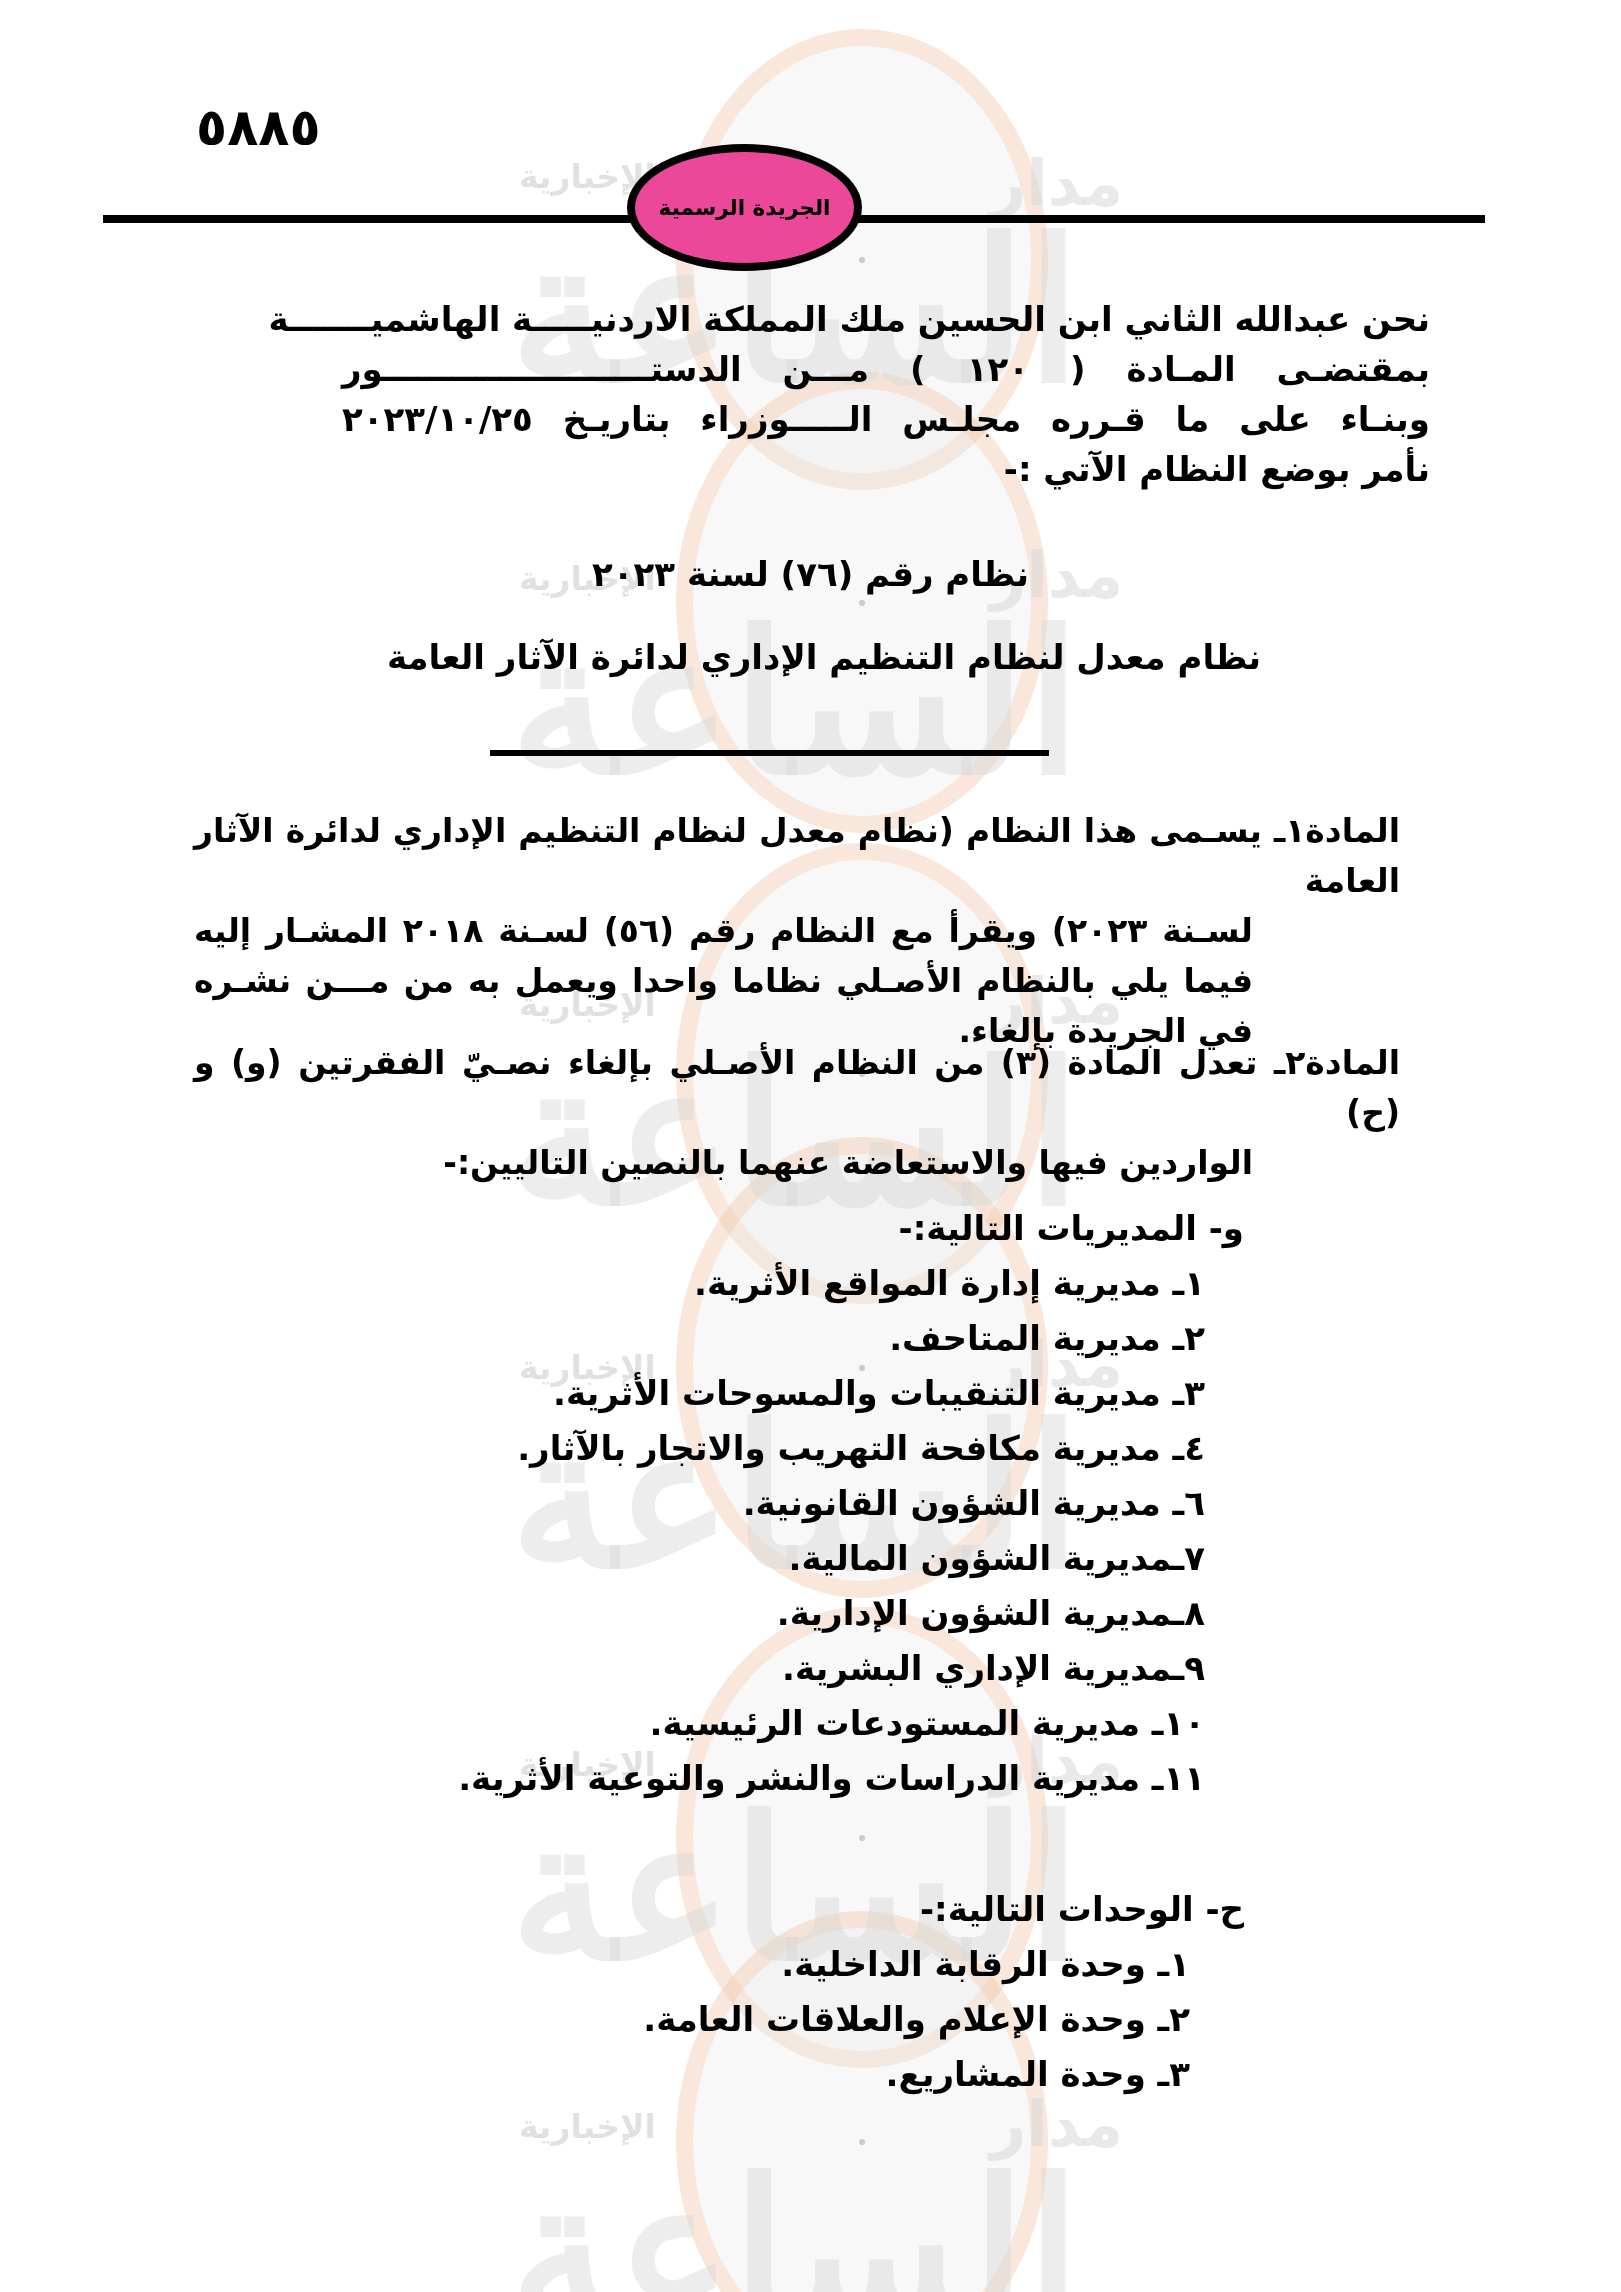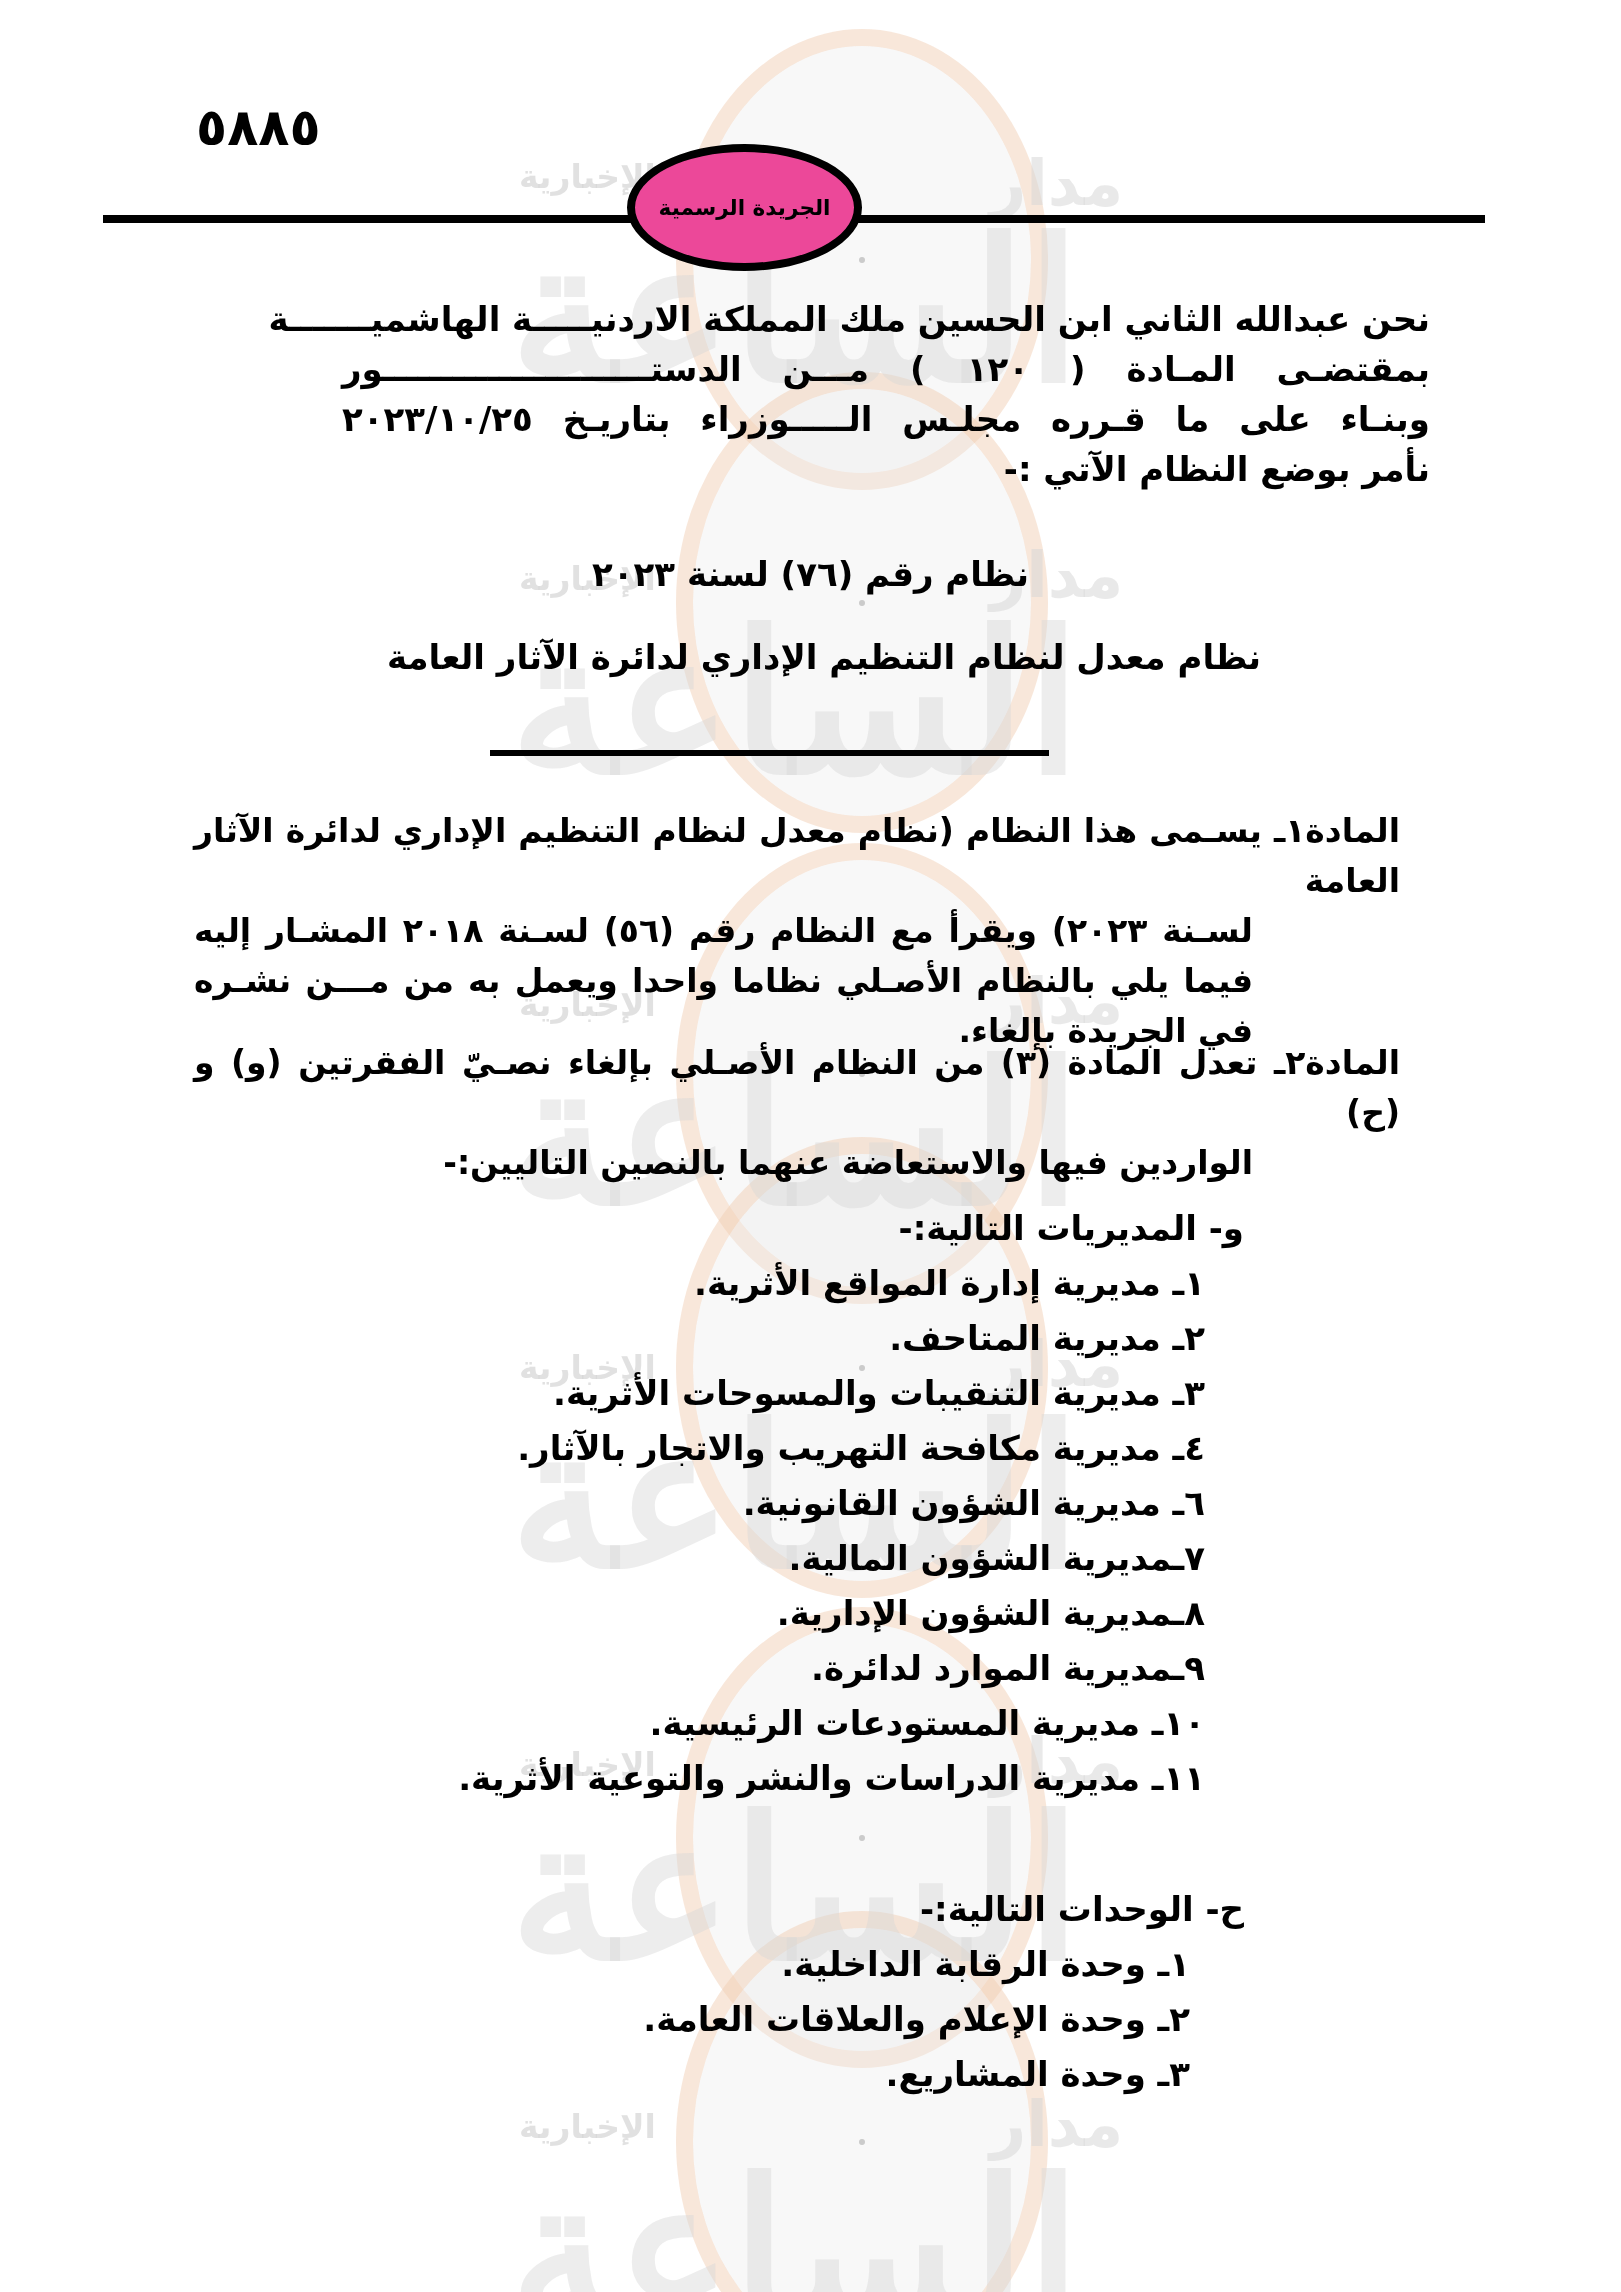--- a/index.html
+++ b/index.html
@@ -166,21 +166,21 @@
   <div class="list-block block-waw">
     <div class="list-heading">و- المديريات التالية:-</div>
     <div class="items">
       <div class="list-item">١ـ مديرية إدارة المواقع الأثرية.</div>
       <div class="list-item">٢ـ مديرية المتاحف.</div>
       <div class="list-item">٣ـ مديرية التنقيبات والمسوحات الأثرية.</div>
       <div class="list-item">٤ـ مديرية مكافحة التهريب والاتجار بالآثار.</div>
       <div class="list-item">٦ـ مديرية الشؤون القانونية.</div>
       <div class="list-item">٧ـمديرية الشؤون المالية.</div>
       <div class="list-item">٨ـمديرية الشؤون الإدارية.</div>
-      <div class="list-item">٩ـمديرية الموارد لدائرة.</div>
+      <div class="list-item">٩ـمديرية الإداري البشرية.</div>
       <div class="list-item">١٠ـ مديرية المستودعات الرئيسية.</div>
       <div class="list-item">١١ـ مديرية الدراسات والنشر والتوعية الأثرية.</div>
     </div>
   </div>
 
   <div class="list-block block-ha">
     <div class="list-heading">ح- الوحدات التالية:-</div>
     <div class="items">
       <div class="list-item">١ـ وحدة الرقابة الداخلية.</div>
       <div class="list-item">٢ـ وحدة الإعلام والعلاقات العامة.</div>

